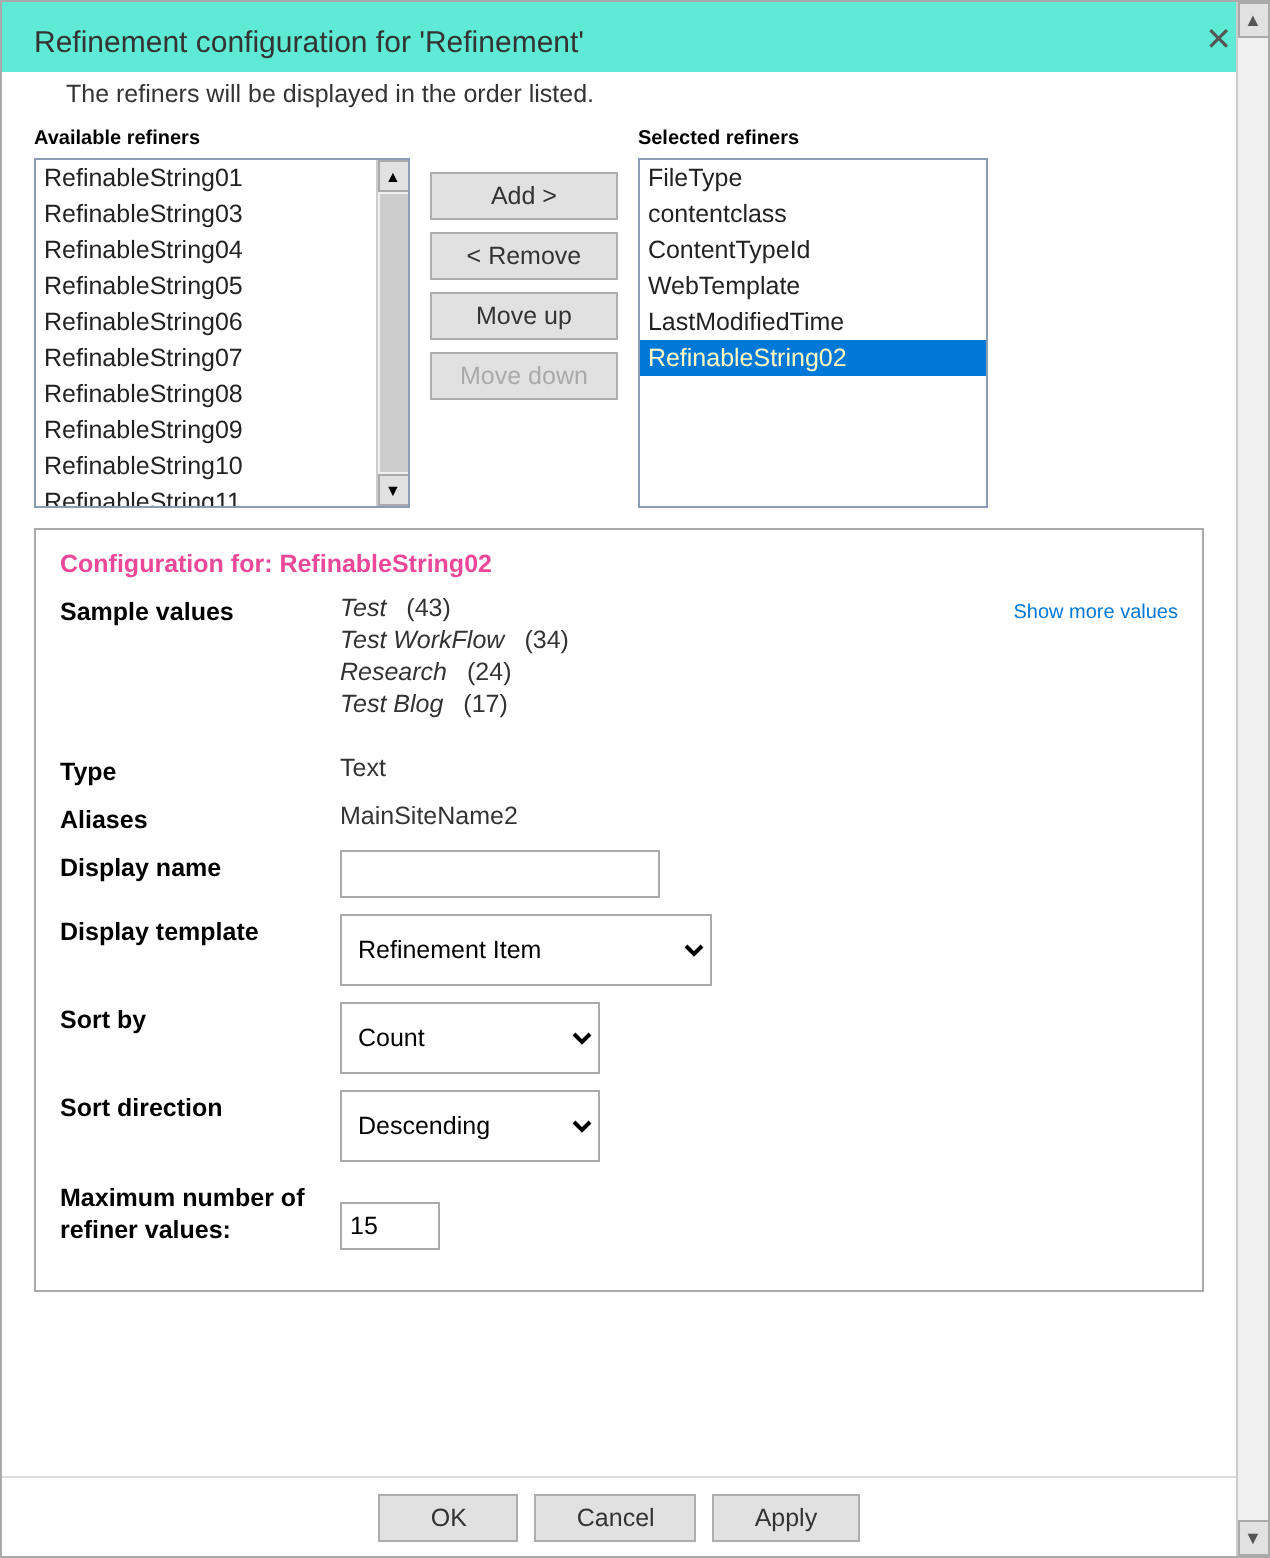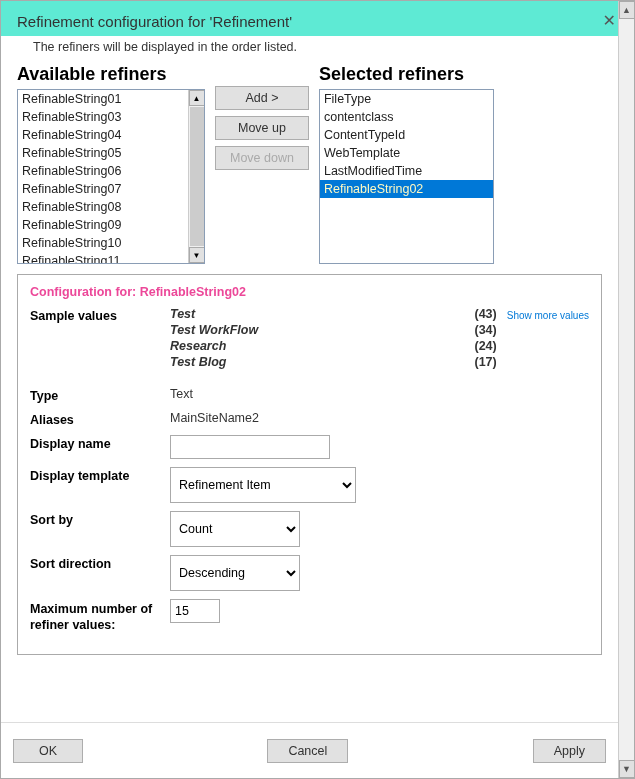--- a/index.html
+++ b/index.html
@@ -80,21 +80,21 @@
       gap: 0;
       margin-bottom: 10px;
       align-items: flex-start;
     }
     .refiners-col {
       display: flex;
       flex-direction: column;
     }
     .refiners-label {
       font-weight: 700;
-      font-size: 18px;
+      font-size: 10px;
       margin-bottom: 4px;
       color: #000;
     }
     .list-box {
       border: 1px solid #8a9db5;
       background: #fff;
       width: 220px;
       height: 175px;
       overflow-y: auto;
       overflow-x: hidden;
@@ -190,23 +190,22 @@
     .sample-values-container {
       display: flex;
       gap: 10px;
       flex: 1;
     }
     .sample-values-list {
       flex: 1;
     }
     .sample-row {
       display: flex;
-      justify-content: space-between;
+      justify-content: flex-start;
       margin-bottom: 2px;
-      font-weight: bold;
     }
     .sample-name {
       font-style: italic;
       color: #333;
       font-size: 12.5px;
     }
     .sample-count {
       color: #333;
       font-size: 12.5px;
       margin-left: 10px;
@@ -235,31 +234,32 @@
     }
     .config-select-sm {
       min-width: 130px;
     }
     .number-input {
       border: 1px solid #aaa;
       padding: 3px 4px;
       font-size: 12.5px;
       width: 50px;
       height: 24px;
+      margin-top: 12px;
     }
     .dialog-footer {
       position: absolute;
       bottom: 0;
       left: 0;
       right: 16px;
-      height: 56px;
+      height: 40px;
       border-top: 1px solid #ddd;
       display: flex;
       align-items: center;
-      justify-content: space-between;
+      justify-content: center;
       padding: 0 12px;
       gap: 8px;
       background: #fff;
     }
     .footer-btn {
       background: #e1e1e1;
       border: 1px solid #adadad;
       padding: 4px 20px;
       cursor: pointer;
       font-size: 12.5px;
@@ -305,20 +305,21 @@
           <div class="list-scrollbar">
             <div class="list-scroll-up">▲</div>
             <div style="flex:1;background:#ccc;width:14px;margin:1px;"></div>
             <div class="list-scroll-down">▼</div>
           </div>
         </div>
       </div>
 
       <div class="buttons-col">
         <button class="action-btn">Add &gt;</button>
+        <button class="action-btn">&lt; Remove</button>
         <button class="action-btn">Move up</button>
         <button class="action-btn" disabled="">Move down</button>
       </div>
 
       <div class="refiners-col">
         <div class="refiners-label">Selected refiners</div>
         <div class="selected-list-box">
           <div class="list-box-item">FileType</div>
           <div class="list-box-item">contentclass</div>
           <div class="list-box-item">ContentTypeId</div>

